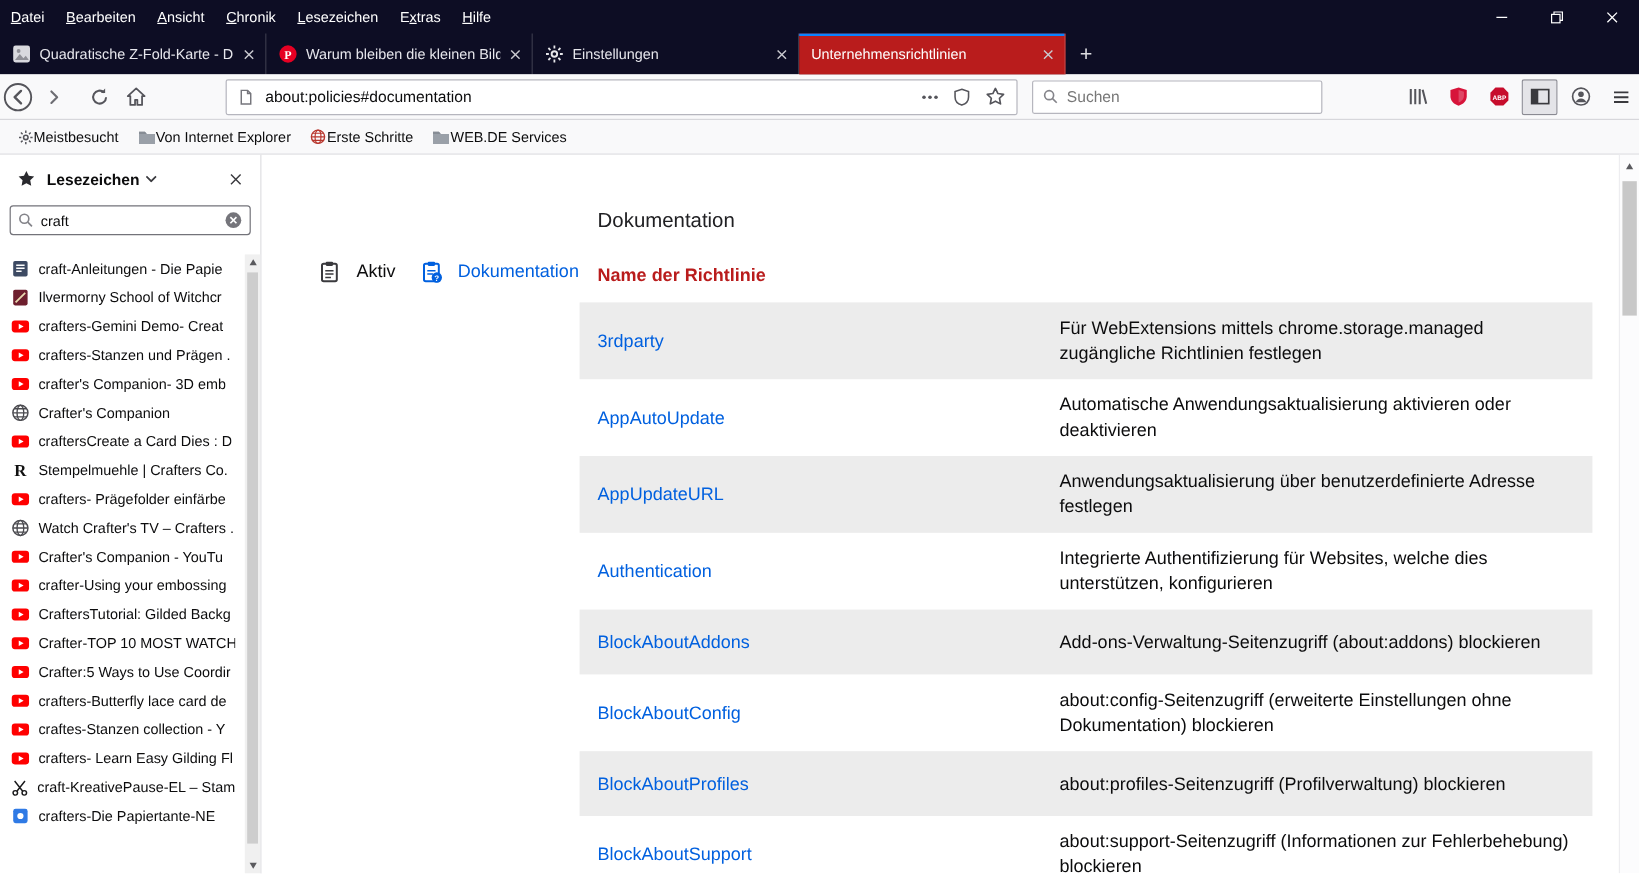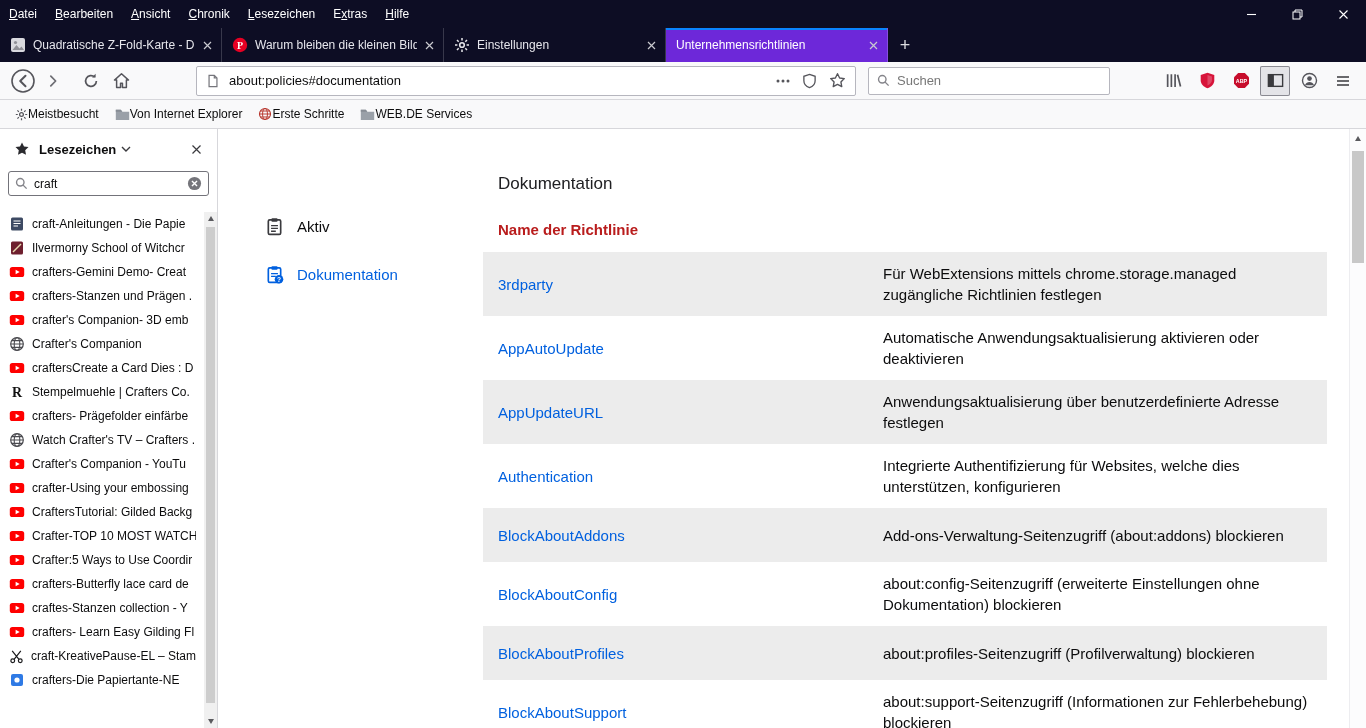--- a/index.html
+++ b/index.html
@@ -15,26 +15,26 @@
   .menu-item{padding:0 9px;font-size:12px;display:flex;align-items:center;cursor:default}
   .menu-item u{text-decoration:underline}
   .window-controls{margin-left:auto;display:flex}
   .wc{width:46px;display:flex;align-items:center;justify-content:center}
   .tabbar{height:34px;display:flex;align-items:stretch}
   .tabs{display:flex}
   .tab{width:222px;display:flex;align-items:center;padding:0 7px 0 10px;color:#e6e6ec;font-size:12px;border-right:1px solid rgba(255,255,255,.18);position:relative;cursor:default}
   .tab .ico{margin-right:7px}
   .tab-label{flex:1;overflow:hidden;white-space:nowrap}
   .tab-close{margin-left:6px;color:#c9c9cf;display:flex;padding:2px}
-  .tab.active{background:#6d28d9;color:#fff}
+  .tab.active{background:#b91c1c;color:#fff}
   .tab.active::before{content:"";position:absolute;top:0;left:0;right:0;height:2px;background:var(--accent-blue,#0a84ff)}
   .newtab{width:34px;display:flex;align-items:center;justify-content:center;color:#dcdce0;font-size:18px;line-height:1}
 
   
-  .navbar{height:38px;background:var(--toolbar-bg,#f9f9fa);border-bottom:1px solid #d7d7db;display:flex;align-items:center;padding:0 8px}
+  .navbar{height:38px;background:var(--toolbar-bg,#f9f9fa);border-bottom:1px solid #d7d7db;display:flex;align-items:center;padding:0 0}
   .nav-btn{width:30px;height:30px;border-radius:2px;display:flex;align-items:center;justify-content:center;color:#4a4a4f;flex:none}
   .nav-btn.toggled{box-shadow:inset 0 0 0 1px #8a8a92;background:#e4e4e8}
   .spacer8{width:8px;flex:none}
   .spacer60{width:60px;flex:none}
   .urlbar{width:660px;height:30px;background:#fff;border:1px solid #b6b6be;border-radius:2px;display:flex;align-items:center;padding:0 9px;flex:none}
   .urlbar input{border:0;outline:0;flex:1;font-size:13px;color:#0c0c0d;background:transparent;margin-left:9px}
   .url-actions{display:flex;align-items:center;gap:12px}
   .searchbar{width:242px;height:28px;margin-left:12px;background:#fff;border:1px solid #b6b6be;border-radius:2px;display:flex;align-items:center;padding:0 8px;flex:none}
   .searchbar input{border:0;outline:0;flex:1;margin-left:7px;font-size:13px;color:#0c0c0d;background:transparent}
   .searchbar input::placeholder{color:#777}
@@ -59,21 +59,21 @@
   .bm-item .ico{margin-right:7px}
   .bm-label{overflow:hidden;white-space:nowrap}
   .sb-scroll{position:absolute;top:83px;right:0;bottom:0;width:13px;background:#f0f0f0}
   .sb-scroll .arr{position:absolute;left:0;width:13px;height:13px;display:flex;align-items:center;justify-content:center}
   .sb-scroll .arr.top{top:0}
   .sb-scroll .arr.bottom{bottom:0}
   .sb-thumb{position:absolute;left:2px;width:9px;top:15px;height:476px;background:#cdcdcd}
 
   
   .main{flex:1;position:relative;background:#fff;overflow:hidden}
-  .page-nav{position:absolute;left:47px;top:83px;display:flex;flex-direction:column;gap:20px}
+  .page-nav{position:absolute;left:47px;top:83px;display:flex;gap:20px}
   .pn-item{display:flex;align-items:center;gap:13px;font-size:15px;color:#0c0c0d;height:28px;cursor:default}
   .pn-item.active{color:var(--link-blue,#0060df)}
   .content{position:absolute;left:265px;top:0;width:844px}
   .page-title{margin-top:45px;font-size:17px;font-weight:400;color:#202023;padding-left:15px}
   .table-header{margin-top:27px;font-size:15px;font-weight:700;color:#b91c1c;padding-left:15px}
   .policy-table{margin-top:14px}
   .policy-row{display:flex;align-items:center;min-height:54px;padding:11px 0 11px 15px;font-size:15px;line-height:21px}
   .policy-row.stripe{background:var(--stripe-gray,#ececec)}
   .policy-name{width:385px;flex:none;color:var(--link-blue,#0060df);text-decoration:none;cursor:pointer}
   .policy-desc{width:437px;color:#0c0c0d}

